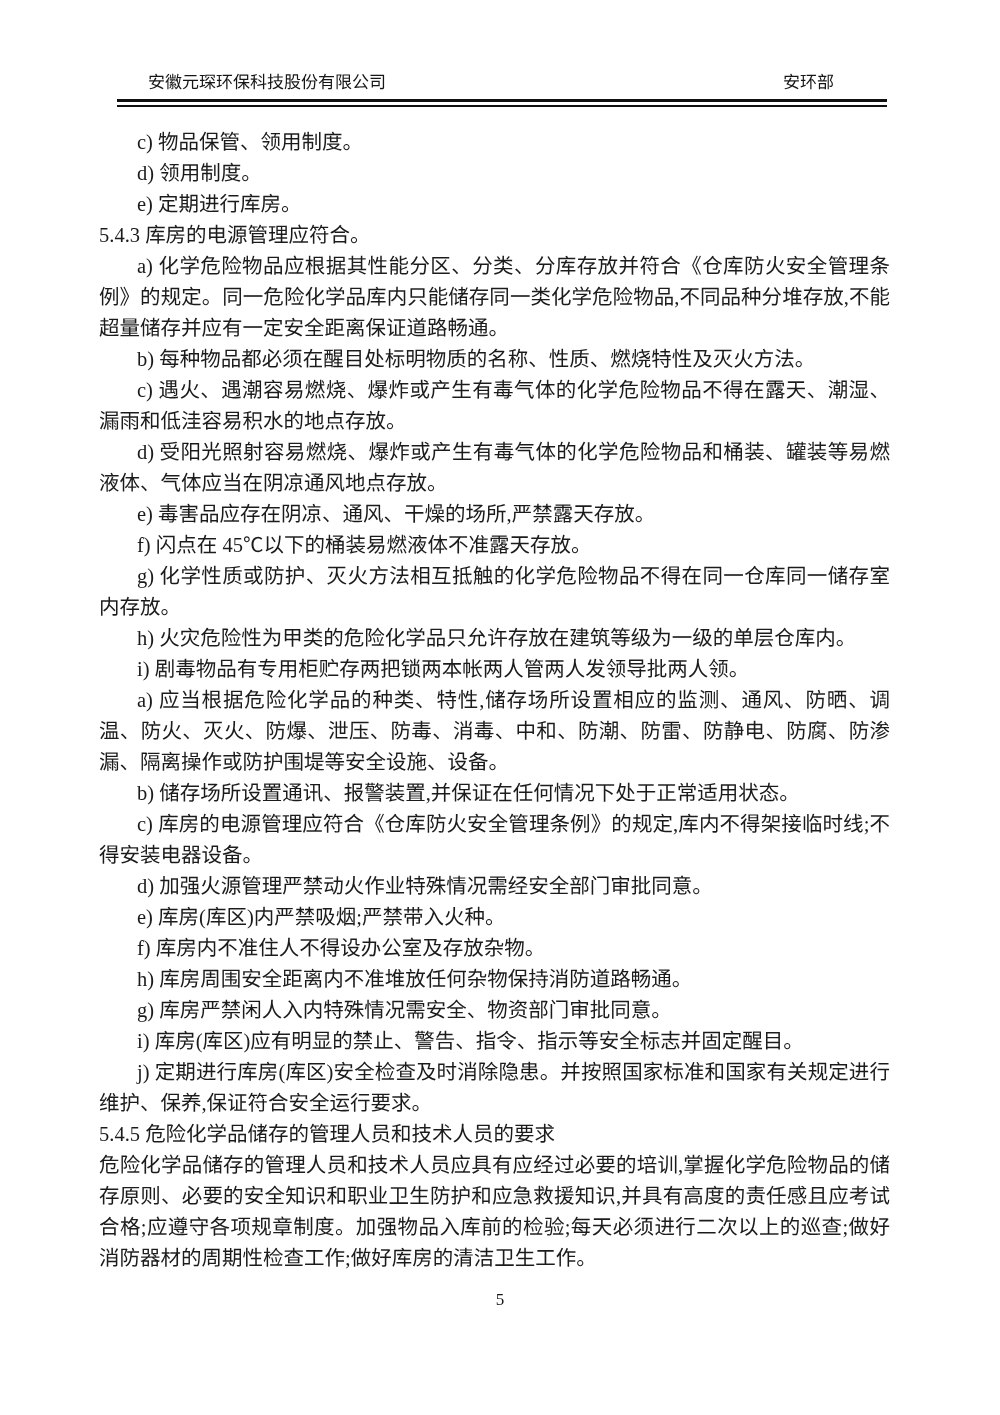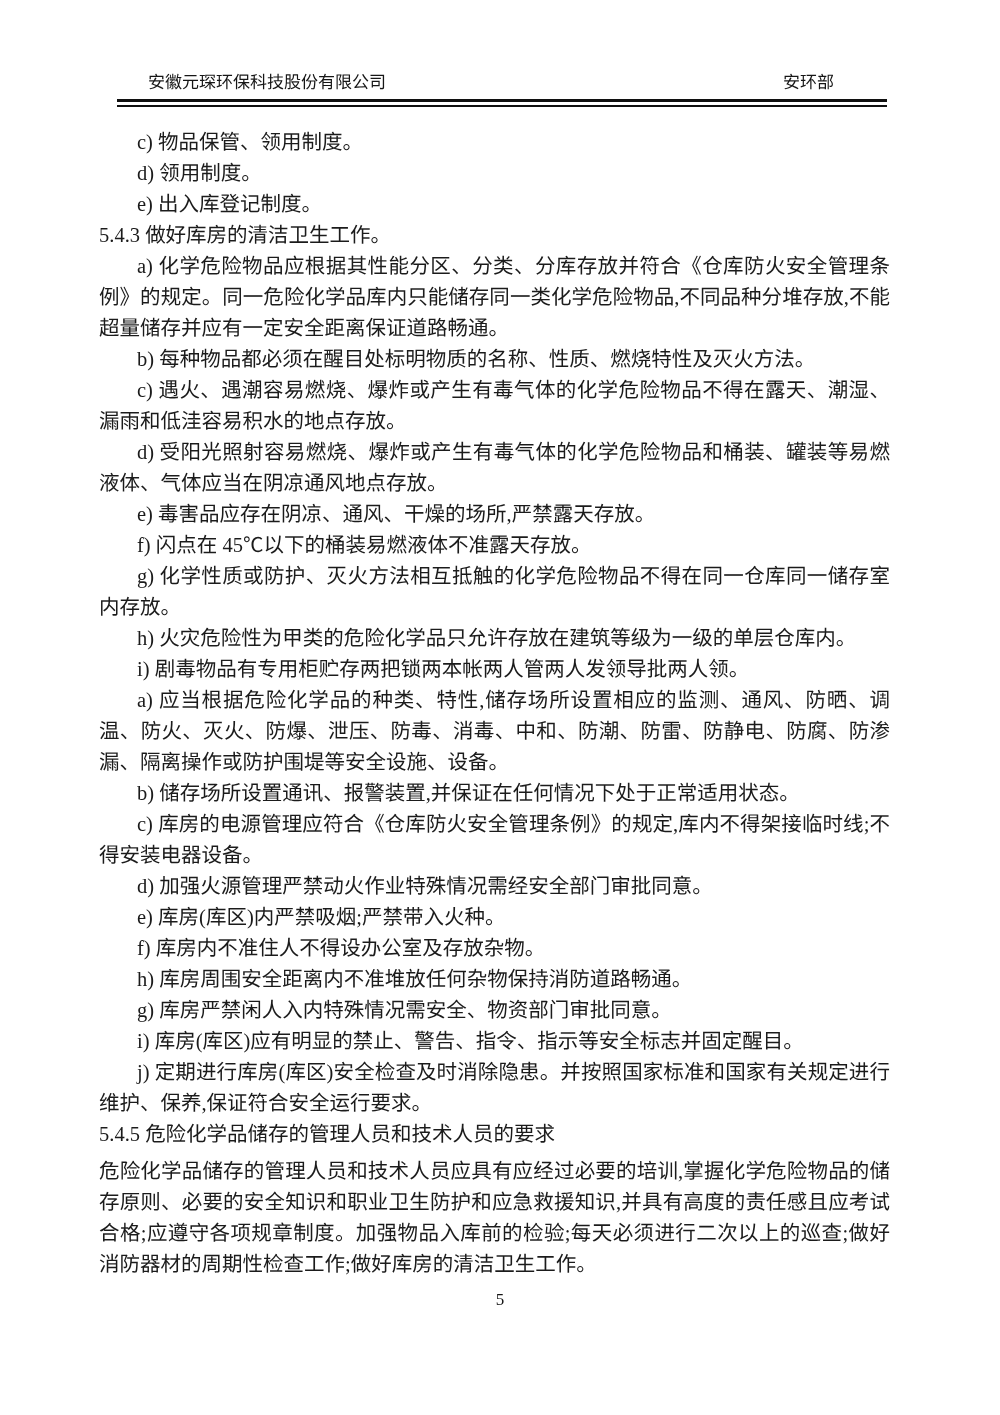--- a/index.html
+++ b/index.html
@@ -42,21 +42,21 @@
     font-size: 20.5px;
     line-height: 31px;
     text-align: justify;
     text-justify: inter-ideograph;
     word-break: break-all;
     color: #1b1b1b;
   }
   .doc-body p { margin: 0; font-family: Liberation Serif, serif; }
   .doc-body p.item  { text-indent: 38px; }
   .doc-body p.heading { text-indent: 0; }
-  .doc-body p.plain { text-indent: 0; margin-top: 6px; }
+  .doc-body p.plain { text-indent: 0; }
   
   .ftr {
     position: absolute;
     top: 1288px; left: 0; width: 100%;
     text-align: center;
     font-size: 17px;
     line-height: 24px;
     color: #141414;
   }
 </style>
@@ -68,22 +68,22 @@
   <div class="hdr">
     <span>安徽元琛环保科技股份有限公司</span>
     <span>安环部</span>
   </div>
 
   <div class="hdr-rule"></div>
 
   <div class="doc-body" id="doc-body">
       <p class="item">c) 物品保管、领用制度。</p>
       <p class="item">d) 领用制度。</p>
-      <p class="item">e) 出入库登记制度。</p>
-      <p class="heading">5.4.3 做好库房的清洁卫生工作。</p>
+      <p class="item">e) 定期进行库房。</p>
+      <p class="heading">5.4.3 库房的电源管理应符合。</p>
       <p class="item">a) 化学危险物品应根据其性能分区、分类、分库存放并符合《仓库防火安全管理条例》的规定。同一危险化学品库内只能储存同一类化学危险物品,不同品种分堆存放,不能超量储存并应有一定安全距离保证道路畅通。</p>
       <p class="item">b) 每种物品都必须在醒目处标明物质的名称、性质、燃烧特性及灭火方法。</p>
       <p class="item">c) 遇火、遇潮容易燃烧、爆炸或产生有毒气体的化学危险物品不得在露天、潮湿、漏雨和低洼容易积水的地点存放。</p>
       <p class="item">d) 受阳光照射容易燃烧、爆炸或产生有毒气体的化学危险物品和桶装、罐装等易燃液体、气体应当在阴凉通风地点存放。</p>
       <p class="item">e) 毒害品应存在阴凉、通风、干燥的场所,严禁露天存放。</p>
       <p class="item">f) 闪点在 45℃以下的桶装易燃液体不准露天存放。</p>
       <p class="item">g) 化学性质或防护、灭火方法相互抵触的化学危险物品不得在同一仓库同一储存室内存放。</p>
       <p class="item">h) 火灾危险性为甲类的危险化学品只允许存放在建筑等级为一级的单层仓库内。</p>
       <p class="item">i) 剧毒物品有专用柜贮存两把锁两本帐两人管两人发领导批两人领。</p>
       <p class="item">a) 应当根据危险化学品的种类、特性,储存场所设置相应的监测、通风、防晒、调温、防火、灭火、防爆、泄压、防毒、消毒、中和、防潮、防雷、防静电、防腐、防渗漏、隔离操作或防护围堤等安全设施、设备。</p>

